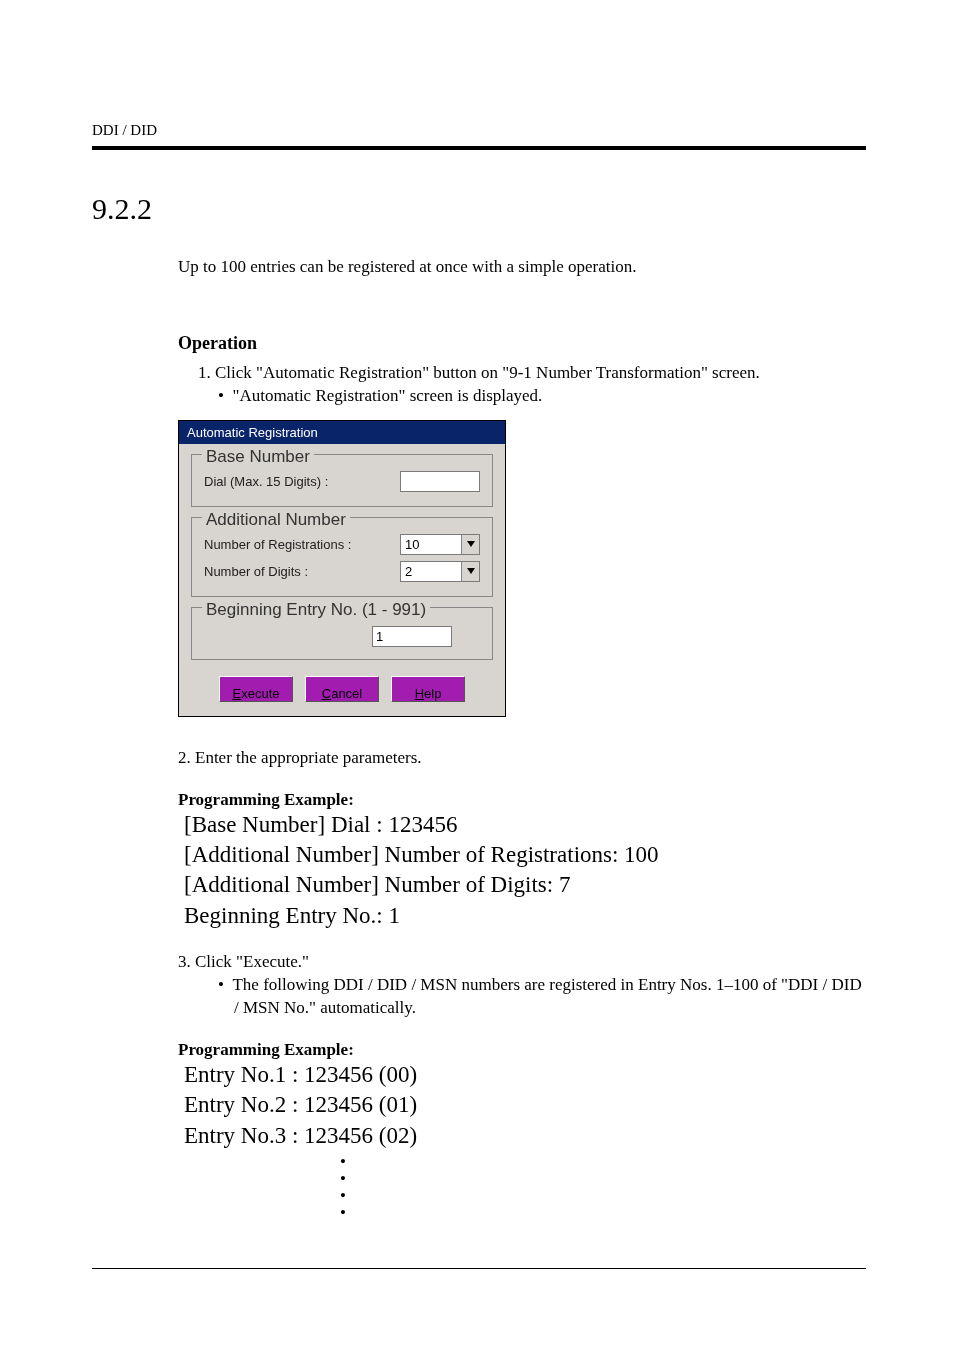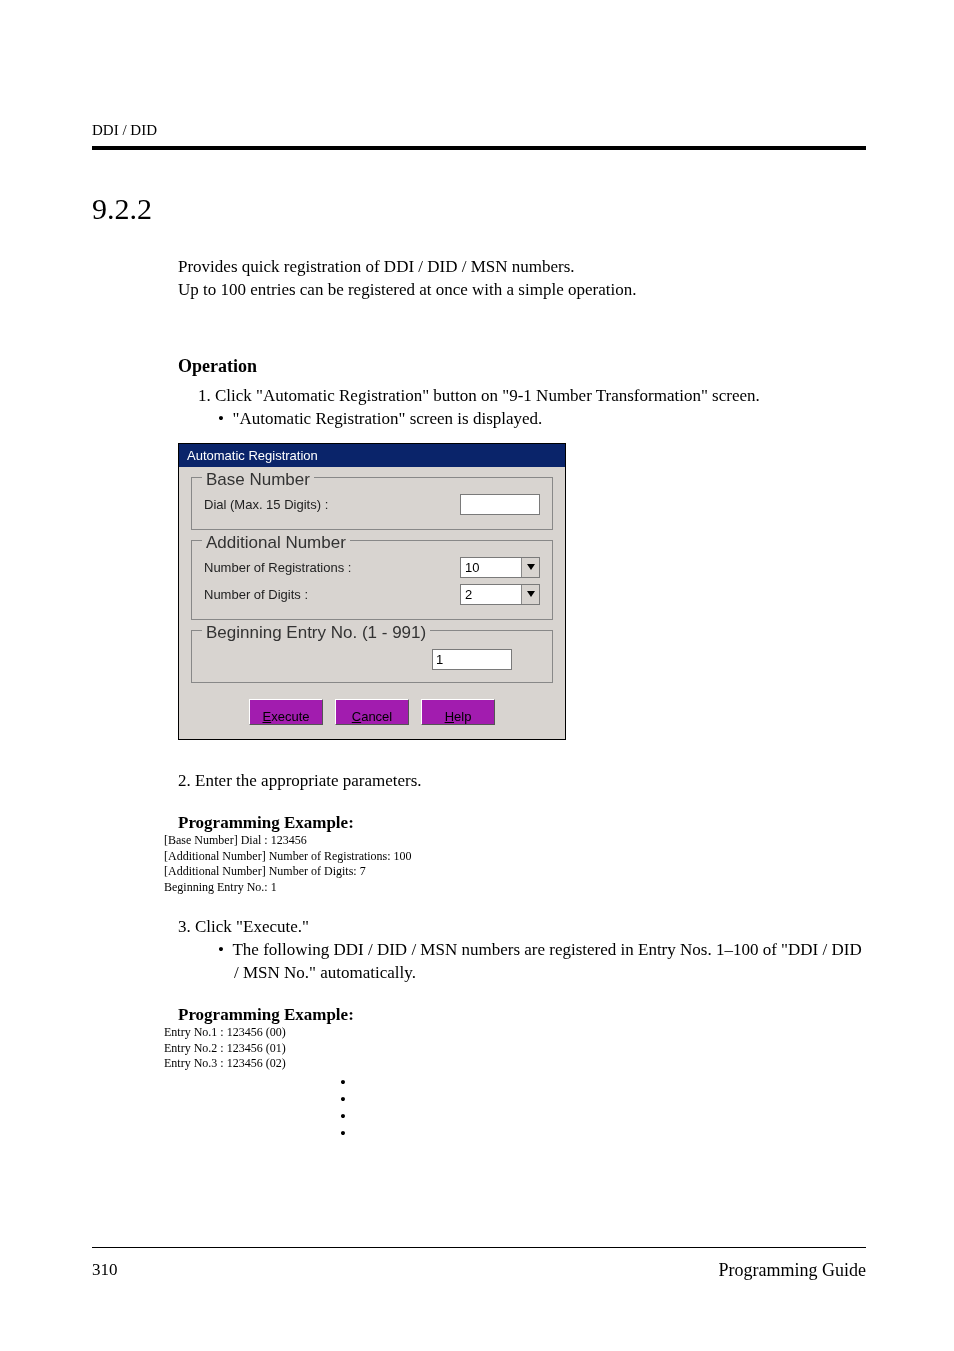--- a/index.html
+++ b/index.html
@@ -60,21 +60,21 @@
       padding-left: 16px;
       line-height: 1.35;
     }
     .bullet-line::before {
       content: "\2022\00a0\00a0";
     }
     .dialog-wrapper {
       margin-left: 86px;
       margin-top: 12px;
       margin-bottom: 30px;
-      width: 388px;
+      width: 328px;
       border: 1px solid #000;
       background: #d8d4d0;
       font-family: "MS Sans Serif", Tahoma, Arial, sans-serif;
       font-size: 13px;
     }
     .dialog-titlebar {
       background: #0a246a;
       color: #fff;
       padding: 4px 8px;
       font-size: 13px;
@@ -175,22 +175,22 @@
     .win-button .ul {
       text-decoration: underline;
     }
     .sub-heading {
       font-size: 17px;
       font-weight: bold;
       margin-left: 86px;
       margin-top: 20px;
     }
     .example-text {
-      font-size: 12px;
-      margin-left: 72px;
+      font-size: 23px;
+      margin-left: 92px;
       line-height: 1.32;
     }
     .bullet-indent {
       font-size: 17px;
       margin-left: 126px;
       padding-left: 16px;
       text-indent: -16px;
       line-height: 1.35;
     }
     .bullet-indent::before {
@@ -232,21 +232,20 @@
 <body>
 
 <div class="header-path">DDI / DID</div>
 <hr class="hr-thick">
 
 <div class="section-heading">
   <span class="section-number">9.2.2</span>
 </div>
 
 <div class="intro-text">
-  <div>Provides quick registration of DDI / DID / MSN numbers.</div>
   <div>Up to 100 entries can be registered at once with a simple operation.</div>
 </div>
 
 <div class="operation-heading">Operation</div>
 <div class="step-text">1. Click "Automatic Registration" button on "9-1 Number Transformation" screen.</div>
 <div class="bullet-line">"Automatic Registration" screen is displayed.</div>
 
 <div class="dialog-wrapper">
   <div class="dialog-titlebar">Automatic Registration</div>
   <div class="dialog-body">
@@ -324,17 +323,13 @@
 <div class="example-text">Entry No.3 : 123456 (02)</div>
 <div class="dots-column">
   <div>•</div>
   <div>•</div>
   <div>•</div>
   <div>•</div>
 </div>
 
 <div class="footer">
   <hr class="footer-hr">
-  <div class="footer-row">
-    <span class="page-number">310</span>
-    <span class="footer-title">Programming Guide</span>
-  </div>
 </div>
 
 </body></html>

